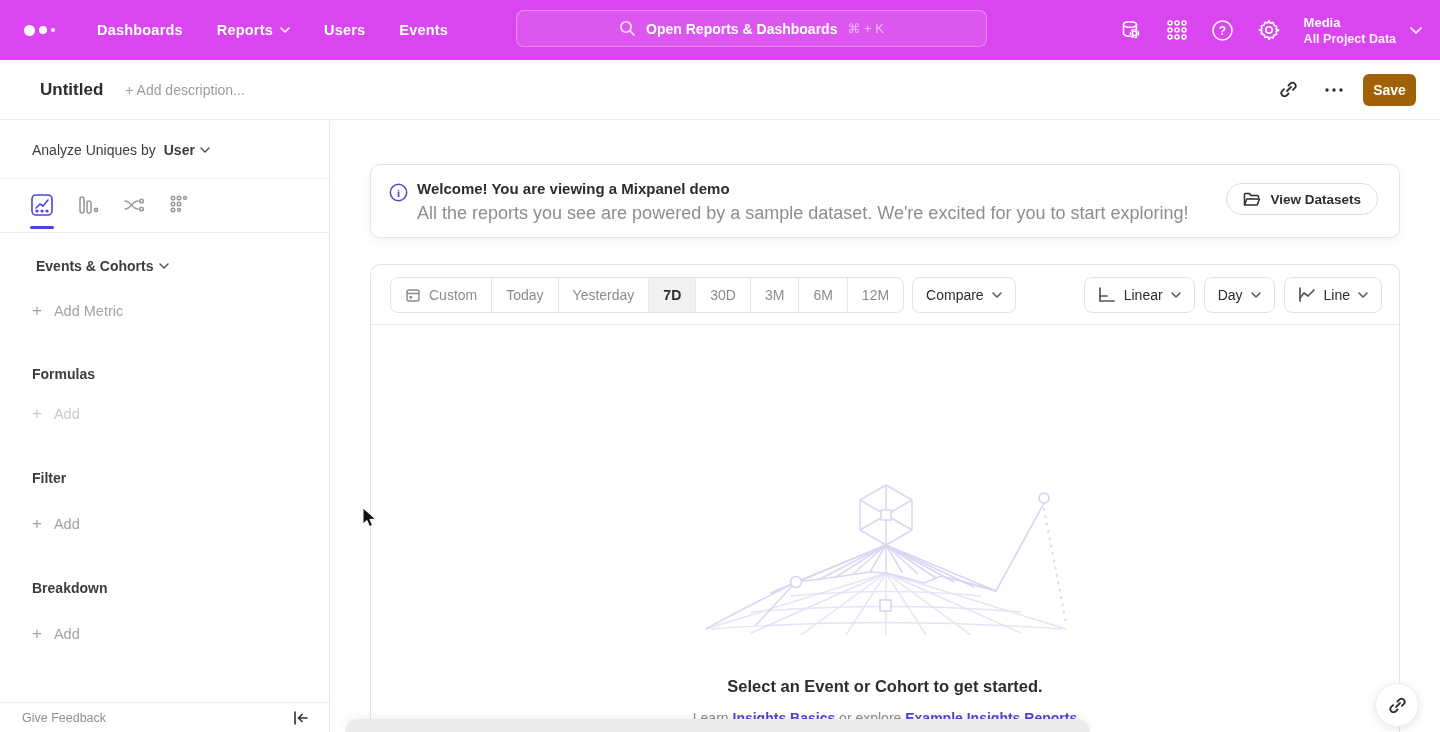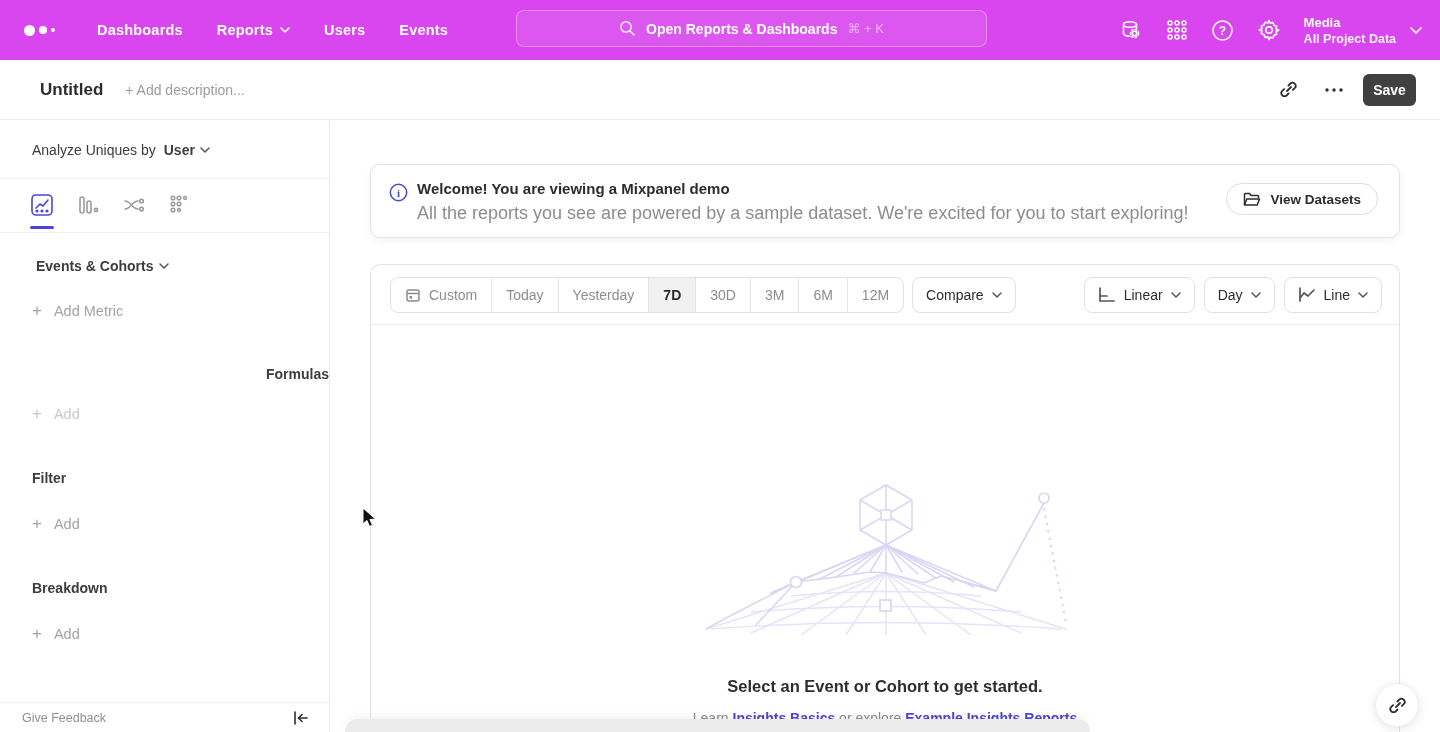--- a/index.html
+++ b/index.html
@@ -29,21 +29,21 @@
   .project .ps { font-size:12.5px; font-weight:700; line-height:16px; color:rgba(255,255,255,.92); }
 
   
   .rheader { position:absolute; left:0; top:60px; width:1440px; height:60px; background:#fff;
     border-bottom:1px solid #ebebeb; display:flex; align-items:center; }
   .rtitle { margin-left:40px; font-size:17px; font-weight:600; color:#2d2d2d; cursor:text; }
   .rdesc { margin-left:22px; font-size:14px; color:#9c9c9c; cursor:text;text-align:center; }
   .rheader-right { position:absolute; right:24px; display:flex; align-items:center; gap:12px; }
   .hicon { width:34px; height:34px; display:flex; align-items:center; justify-content:center;
     border-radius:6px; cursor:pointer; }
-  .save-btn { width:53px; height:32px; background:#404040; color:#fff; font-size:14px; font-weight:600;
+  .save-btn { width:53px; height:32px; background:#a16207; color:#fff; font-size:14px; font-weight:600;
     border:none; border-radius:6px; cursor:pointer; font-family:inherit; }
 
   
   .sidebar { position:absolute; left:0; top:121px; width:330px; height:611px; background:#fff;
     border-right:1px solid #e9e9e9; }
   .analyze { display:flex; align-items:center; gap:5px; padding:21px 0 20px 32px; font-size:14px; color:#3c3c3c; }
   .analyze b { font-weight:700; margin-left:3px; }
   .tabs { display:flex; align-items:flex-start; gap:22px; padding:6px 0 0 30px; height:55px;
     border-top:1px solid #f0f0f0; border-bottom:1px solid #ececec; }
   .tab { width:24px; padding-top:8px; display:flex; flex-direction:column; align-items:center; gap:9px; cursor:pointer; }
@@ -256,21 +256,21 @@
       <span>Events &amp; Cohorts</span>
       <svg width="10" height="6" viewBox="0 0 10 6">
           <path d="M1 1l4 4 4-4" fill="none" stroke="#555" stroke-width="1.5" stroke-linecap="round" stroke-linejoin="round"></path>
         </svg>
     </div>
     <div class="addrow gray" style="margin-top:27px;">
       <span class="plus">+</span>
       <span>Add Metric</span>
     </div>
 
-    <div class="sec-title" style="margin-top:45px;justify-content:flex-end;">
+    <div class="sec-title" style="margin-top:45px;">
       <span>Formulas</span>
     </div>
     <div class="addrow faint" style="margin-top:22px;">
       <span class="plus">+</span>
       <span>Add</span>
     </div>
 
     <div class="sec-title" style="margin-top:46px;">
       <span>Filter</span>
     </div>

